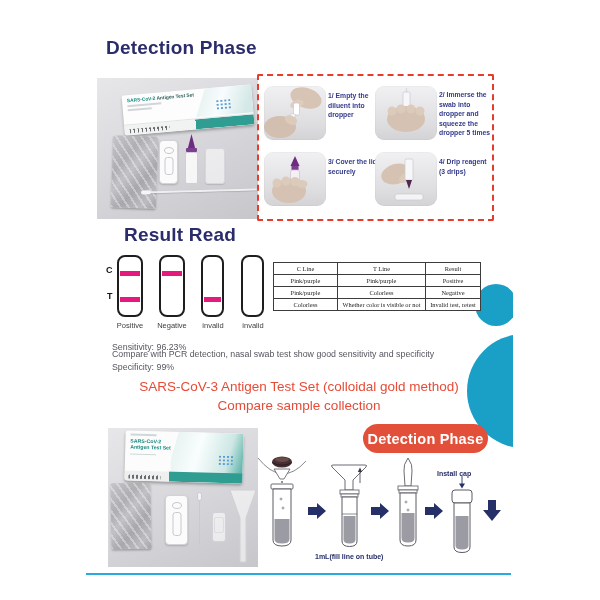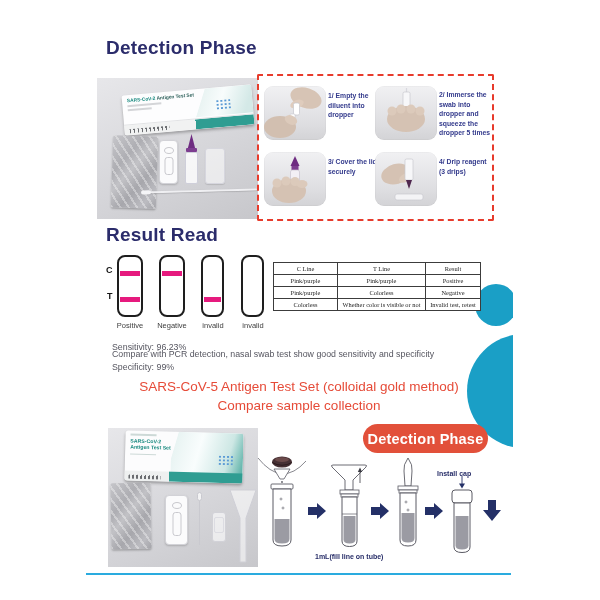--- a/index.html
+++ b/index.html
@@ -4,21 +4,21 @@
 <style>
   * { margin:0; padding:0; box-sizing:border-box; }
   html,body { width:600px; height:600px; background:#fff; }
   body { font-family:"Liberation Sans", sans-serif; position:relative; overflow:hidden; }
 
   .abs { position:absolute; }
 
   
   .section-heading { color:var(--heading-navy,#2b2c6b); font-size:19px; font-weight:600; letter-spacing:.2px; z-index:3; }
   #heading-top { left:106px; top:37px; }
-  #heading-result { left:106px; top:224px; }
+  #heading-result { left:124px; top:224px; }
 
   
   #circle-clip { left:85px; top:0; width:428px; height:600px; overflow:hidden; z-index:0; pointer-events:none; }
   .teal-circle { position:absolute; border-radius:50%; background:var(--circle-teal,#1a9fc6); }
   #circle-small { left:390px; top:284px; width:42px; height:42px; }
   #circle-large { left:382px; top:334px; width:114px; height:114px; }
 
   
   .photo-panel { background:linear-gradient(155deg,#e7e7ea 0%,#d6d6da 55%,#c7c7cb 100%); z-index:1; }
   #photo-top { left:97px; top:78px; width:161px; height:141px; }
@@ -279,21 +279,21 @@
     <td>Whether color is visible or not</td>
     <td>Invalid test, retest</td>
   </tr>
 </tbody>
   </table>
 
 <div class="perf-line" id="perf-note">Compare with PCR detection, nasal swab test show good sensitivity and specificity</div>
 <div class="perf-line" id="perf-sens">Sensitivity: 96.23%</div>
 <div class="perf-line" id="perf-spec">Specificity: 99%</div>
 
-<div class="red-title" id="red-title-1">SARS-CoV-5 Antigen Test Set (colloidal gold method)</div>
+<div class="red-title" id="red-title-1">SARS-CoV-3 Antigen Test Set (colloidal gold method)</div>
 <div class="red-title" id="red-title-2">Compare sample collection</div>
 
 <div class="abs photo-panel" id="photo-bottom">
   <div class="abs" id="kit-box-2">
     <div class="kit2-art"></div>
     <div class="kit2-tinyline"></div>
     <div class="kit2-title">SARS-CoV-2</div>
     <div class="kit2-title">Antigen Test Set</div>
     <div class="kit2-tinyline"></div>
     <div class="kit-dots"></div>

